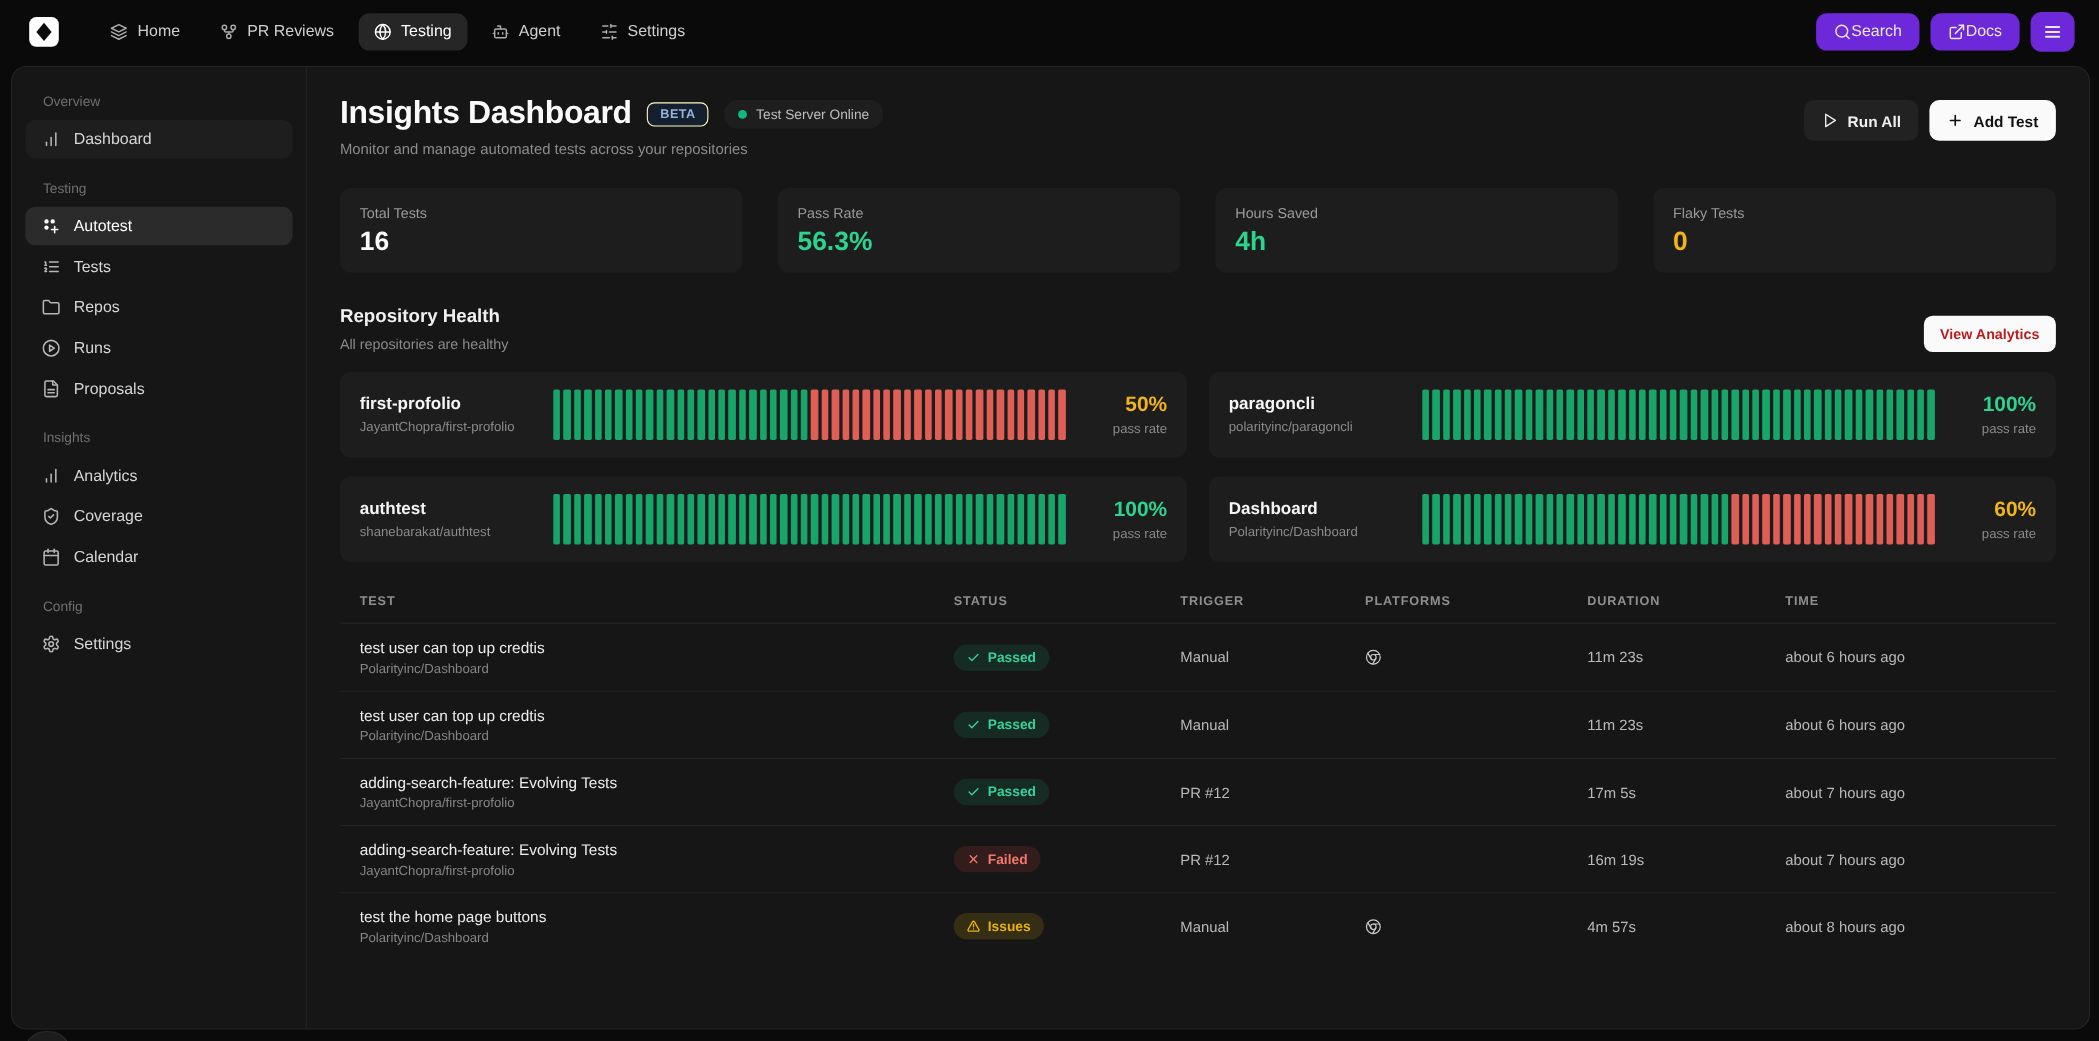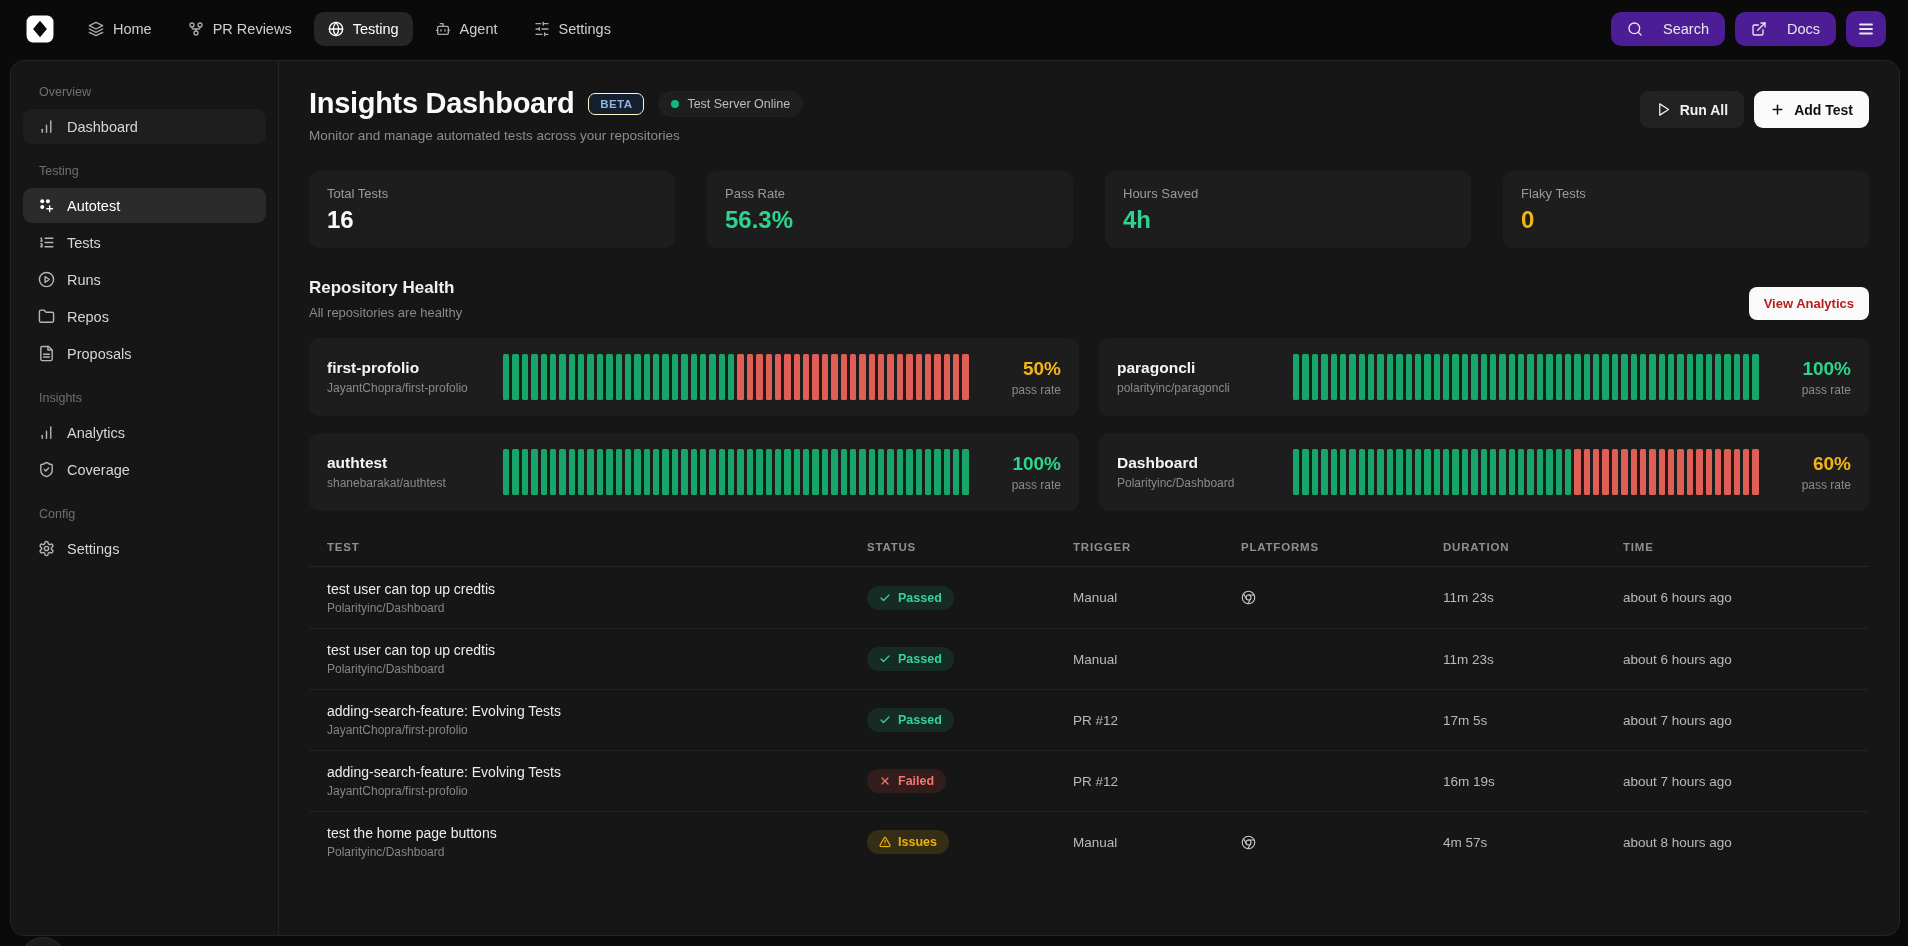--- a/index.html
+++ b/index.html
@@ -1,30 +1,30 @@
 <!DOCTYPE html>
 <html><head>
 <meta charset="utf-8">
 <style>
   * { margin:0; padding:0; box-sizing:border-box; }
   html,body { width:1908px; height:946px; overflow:hidden; background:#0a0a0a;
     font-family:"Liberation Sans","DejaVu Sans",sans-serif; color:#e5e5e5; }
 
   
   .topnav { height:58px; display:flex; align-items:center; justify-content:space-between; padding:0 22px; }
-  .nav-left { display:flex; align-items:center; gap:16px; }
+  .nav-left { display:flex; align-items:center; gap:28px; }
   .logo { width:36px; height:36px; display:flex; align-items:center; justify-content:center; cursor:pointer; }
   .nav-items { display:flex; align-items:center; gap:8px; }
   .nav-item { display:flex; align-items:center; gap:9px; padding:9px 14px; border-radius:10px;
     color:#cfcfcf; font-size:14.5px; cursor:pointer; white-space:nowrap; }
   .nav-item svg { color:#ababab; }
   .nav-item.active { background:#262626; color:#fff; }
   .nav-item.active svg { color:#fff; }
   .nav-right { display:flex; align-items:center; gap:10px; }
-  .pill-btn { display:flex; align-items:center; gap:20px; background:#4c1d95; border:none; color:#e8e8e8;
+  .pill-btn { display:flex; align-items:center; gap:0; background:#6d28d9; border:none; color:#e8e8e8;
     padding:9px 16px; border-radius:10px; font-size:14.5px; cursor:pointer; }
   .icon-btn { padding:9px 11px; }
 
   
   .shell { position:absolute; top:60px; left:10px; right:8px; bottom:10px; background:#161616;
     border:1px solid #242424; border-radius:14px; display:flex; overflow:hidden; }
 
   
   .sidebar { width:268px; flex-shrink:0; border-right:1px solid #232323; padding:6px 0 0; }
   .side-title { color:#6f6f6f; font-size:12.5px; padding:18px 28px 8px; }
@@ -222,30 +222,30 @@
             <path d="M10 12h11"></path>
             <path d="M10 18h11"></path>
             <path d="M4 6h1v4"></path>
             <path d="M4 10h2"></path>
             <path d="M6 18H4c0-1 2-2 2-3s-1-1.5-2-1"></path>
           </svg>
           <span>Tests</span>
         </div>
         <div class="side-item">
           <svg width="17" height="17" viewBox="0 0 24 24" fill="none" stroke="currentColor" stroke-width="2" stroke-linecap="round" stroke-linejoin="round">
+            <path d="M20 20a2 2 0 0 0 2-2V8a2 2 0 0 0-2-2h-7.9a2 2 0 0 1-1.69-.9L9.6 3.9A2 2 0 0 0 7.93 3H4a2 2 0 0 0-2 2v13a2 2 0 0 0 2 2Z"></path>
+          </svg>
+          <span>Repos</span>
+        </div>
+        <div class="side-item">
+          <svg width="17" height="17" viewBox="0 0 24 24" fill="none" stroke="currentColor" stroke-width="2" stroke-linecap="round" stroke-linejoin="round">
             <circle cx="12" cy="12" r="10"></circle>
             <path d="m10 8 6 4-6 4Z"></path>
           </svg>
           <span>Runs</span>
-        </div>
-        <div class="side-item">
-          <svg width="17" height="17" viewBox="0 0 24 24" fill="none" stroke="currentColor" stroke-width="2" stroke-linecap="round" stroke-linejoin="round">
-            <path d="M20 20a2 2 0 0 0 2-2V8a2 2 0 0 0-2-2h-7.9a2 2 0 0 1-1.69-.9L9.6 3.9A2 2 0 0 0 7.93 3H4a2 2 0 0 0-2 2v13a2 2 0 0 0 2 2Z"></path>
-          </svg>
-          <span>Repos</span>
         </div>
         <div class="side-item">
           <svg width="17" height="17" viewBox="0 0 24 24" fill="none" stroke="currentColor" stroke-width="2" stroke-linecap="round" stroke-linejoin="round">
             <path d="M15 2H6a2 2 0 0 0-2 2v16a2 2 0 0 0 2 2h12a2 2 0 0 0 2-2V7Z"></path>
             <path d="M14 2v5h5"></path>
             <path d="M16 13H8"></path>
             <path d="M16 17H8"></path>
           </svg>
           <span>Proposals</span>
         </div>
@@ -257,20 +257,29 @@
             <path d="M18 20V4"></path>
           </svg>
           <span>Analytics</span>
         </div>
         <div class="side-item">
           <svg width="17" height="17" viewBox="0 0 24 24" fill="none" stroke="currentColor" stroke-width="2" stroke-linecap="round" stroke-linejoin="round">
             <path d="M20 13c0 5-3.5 7.5-7.66 8.95a1 1 0 0 1-.67-.01C7.5 20.5 4 18 4 13V6a1 1 0 0 1 1-1c2 0 4.5-1.2 6.24-2.72a1 1 0 0 1 1.52 0C14.5 3.8 17 5 19 5a1 1 0 0 1 1 1z"></path>
             <path d="m9 12 2 2 4-4"></path>
           </svg>
           <span>Coverage</span>
+        </div>
+        <div class="side-item">
+          <svg width="17" height="17" viewBox="0 0 24 24" fill="none" stroke="currentColor" stroke-width="2" stroke-linecap="round" stroke-linejoin="round">
+            <rect x="3" y="4" width="18" height="18" rx="2"></rect>
+            <path d="M16 2v4"></path>
+            <path d="M8 2v4"></path>
+            <path d="M3 10h18"></path>
+          </svg>
+          <span>Calendar</span>
         </div>
         <div class="side-title">Config</div>
         <div class="side-item">
           <svg width="17" height="17" viewBox="0 0 24 24" fill="none" stroke="currentColor" stroke-width="2" stroke-linecap="round" stroke-linejoin="round">
             <path d="M12.22 2h-.44a2 2 0 0 0-2 2v.18a2 2 0 0 1-1 1.73l-.43.25a2 2 0 0 1-2 0l-.15-.08a2 2 0 0 0-2.73.73l-.22.38a2 2 0 0 0 .73 2.73l.15.1a2 2 0 0 1 1 1.72v.51a2 2 0 0 1-1 1.74l-.15.09a2 2 0 0 0-.73 2.73l.22.38a2 2 0 0 0 2.73.73l.15-.08a2 2 0 0 1 2 0l.43.25a2 2 0 0 1 1 1.73V20a2 2 0 0 0 2 2h.44a2 2 0 0 0 2-2v-.18a2 2 0 0 1 1-1.73l.43-.25a2 2 0 0 1 2 0l.15.08a2 2 0 0 0 2.73-.73l.22-.39a2 2 0 0 0-.73-2.73l-.15-.08a2 2 0 0 1-1-1.74v-.5a2 2 0 0 1 1-1.74l.15-.09a2 2 0 0 0 .73-2.73l-.22-.38a2 2 0 0 0-2.73-.73l-.15.08a2 2 0 0 1-2 0l-.43-.25a2 2 0 0 1-1-1.73V4a2 2 0 0 0-2-2z"></path>
             <circle cx="12" cy="12" r="3"></circle>
           </svg>
           <span>Settings</span>
         </div>
       </aside>

